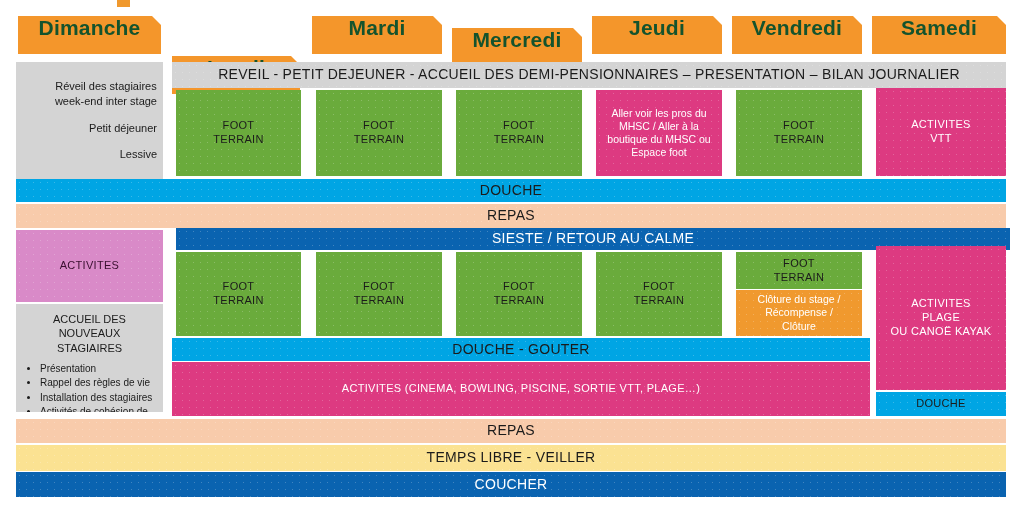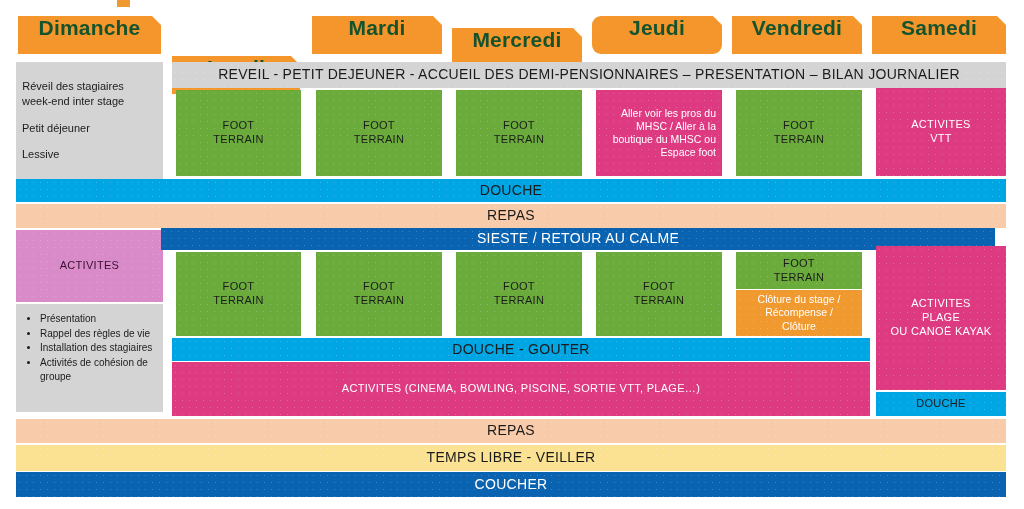--- a/index.html
+++ b/index.html
@@ -98,21 +98,21 @@
   }
   .info-list li { margin: 0; }
 
   .morning-left {
     background: #d4d4d4;
     color: #1b1b1b;
     font-size: 11px;
     line-height: 1.35;
     display: flex;
     flex-direction: column;
-    align-items: flex-start;
+    align-items: flex-end;
     justify-content: center;
     text-align: center;
     padding: 6px 6px;
   }
   .morning-left .ml-row { margin: 6px 0; }
 </style>
 </head>
 <body>
 
 <div class="logo-frag"></div>
@@ -122,21 +122,21 @@
   </div>
 <div class="day-tab" style="left:172px; width:128px;margin-top:40px;">
     <span>Lundi</span>
   </div>
 <div class="day-tab" style="left:312px; width:130px;">
     <span>Mardi</span>
   </div>
 <div class="day-tab" style="left:452px; width:130px;margin-top:12px;">
     <span>Mercredi</span>
   </div>
-<div class="day-tab" style="left:592px; width:130px;border-radius:9px;">
+<div class="day-tab" style="left:592px; width:130px;">
     <span>Jeudi</span>
   </div>
 <div class="day-tab" style="left:732px; width:130px;">
     <span>Vendredi</span>
   </div>
 <div class="day-tab" style="left:872px; width:134px;">
     <span>Samedi</span>
   </div>
 
 <div class="abs morning-left tex" style="left:16px; top:62px; width:147px; height:117px;">
@@ -157,21 +157,21 @@
        <span>TERRAIN</span></div>
 </div>
 <div class="abs cell c-green tex t-foot" style="left:316px; top:90px; width:126px; height:86px;">
   <div><span>FOOT</span><br>
        <span>TERRAIN</span></div>
 </div>
 <div class="abs cell c-green tex t-foot" style="left:456px; top:90px; width:126px; height:86px;">
   <div><span>FOOT</span><br>
        <span>TERRAIN</span></div>
 </div>
-<div class="abs cell c-pink tex t-small" style="left:596px; top:90px; width:126px; height:86px; padding:0 6px;text-align:right;">
+<div class="abs cell c-pink tex t-small" style="left:596px; top:90px; width:126px; height:86px; padding:0 6px;">
   <span>Aller voir les pros du MHSC / Aller à la boutique du MHSC ou Espace foot</span>
 </div>
 <div class="abs cell c-green tex t-foot" style="left:736px; top:90px; width:126px; height:86px;">
   <div><span>FOOT</span><br>
        <span>TERRAIN</span></div>
 </div>
 <div class="abs cell c-pink tex t-foot" style="left:876px; top:88px; width:130px; height:88px;">
   <div><span>ACTIVITES</span><br>
        <span>VTT</span></div>
 </div>
@@ -181,21 +181,21 @@
 </div>
 
 <div class="abs cell c-peach tex t-band" style="left:16px; top:204px; width:990px; height:24px;">
   <span>REPAS</span>
 </div>
 
 <div class="abs cell c-violet tex t-foot" style="left:16px; top:230px; width:147px; height:72px;">
   <span>ACTIVITES</span>
 </div>
 
-<div class="abs cell c-blue tex t-band" style="left:161px; top:228px; width:834px; height:22px;">
+<div class="abs cell c-blue tex t-band" style="left:176px; top:228px; width:834px; height:22px;">
   <span>SIESTE / RETOUR AU CALME</span>
 </div>
 
 <div class="abs cell c-green tex t-foot" style="left:176px; top:252px; width:125px; height:84px;">
   <div><span>FOOT</span><br>
        <span>TERRAIN</span></div>
 </div>
 <div class="abs cell c-green tex t-foot" style="left:316px; top:252px; width:126px; height:84px;">
   <div><span>FOOT</span><br>
        <span>TERRAIN</span></div>
@@ -226,20 +226,24 @@
     <span>ACTIVITES</span><br>
     <span>PLAGE</span><br>
     <span>OU CANOË KAYAK</span>
   </div>
 </div>
 <div class="abs cell c-cyan tex t-foot" style="left:876px; top:392px; width:130px; height:24px;">
   <span>DOUCHE</span>
 </div>
 
 <div class="abs info-panel tex" style="left:16px; top:304px; width:147px; height:108px;">
+  <div class="info-title">
+    <span>ACCUEIL DES NOUVEAUX</span><br>
+    <span>STAGIAIRES</span>
+  </div>
   <ul class="info-list">
     <li>Présentation</li>
     <li>Rappel des règles de vie</li>
     <li>Installation des stagiaires</li>
     <li>Activités de cohésion de groupe</li>
   </ul>
 </div>
 
 <div class="abs cell c-cyan tex t-band" style="left:172px; top:338px; width:698px; height:23px;">
   <span>DOUCHE - GOUTER</span>

